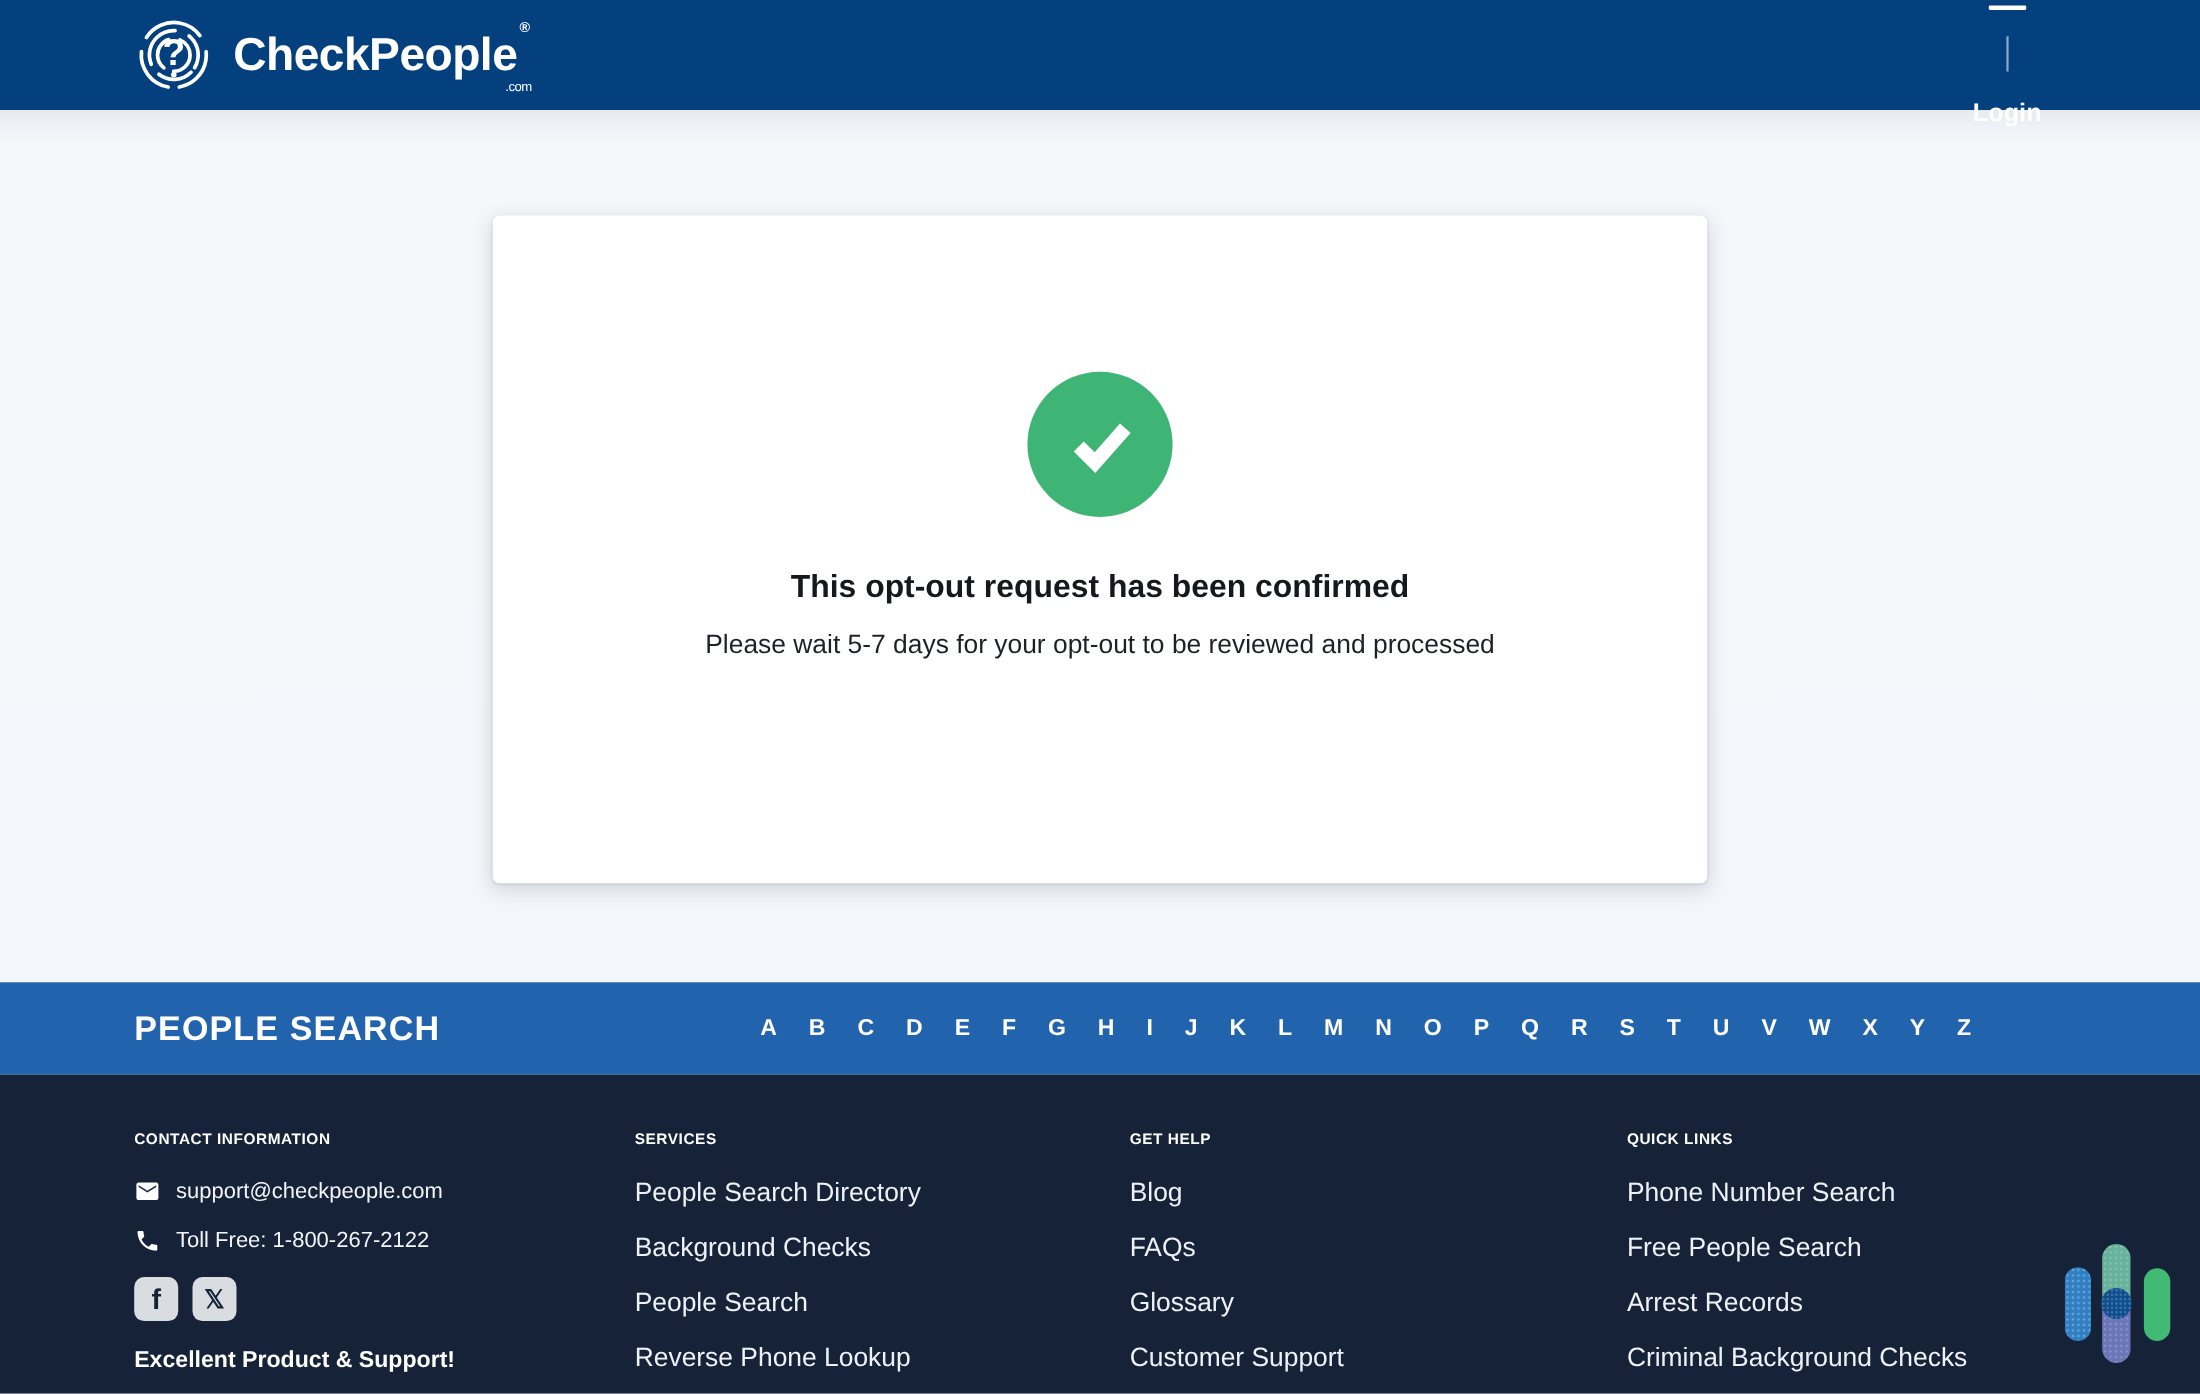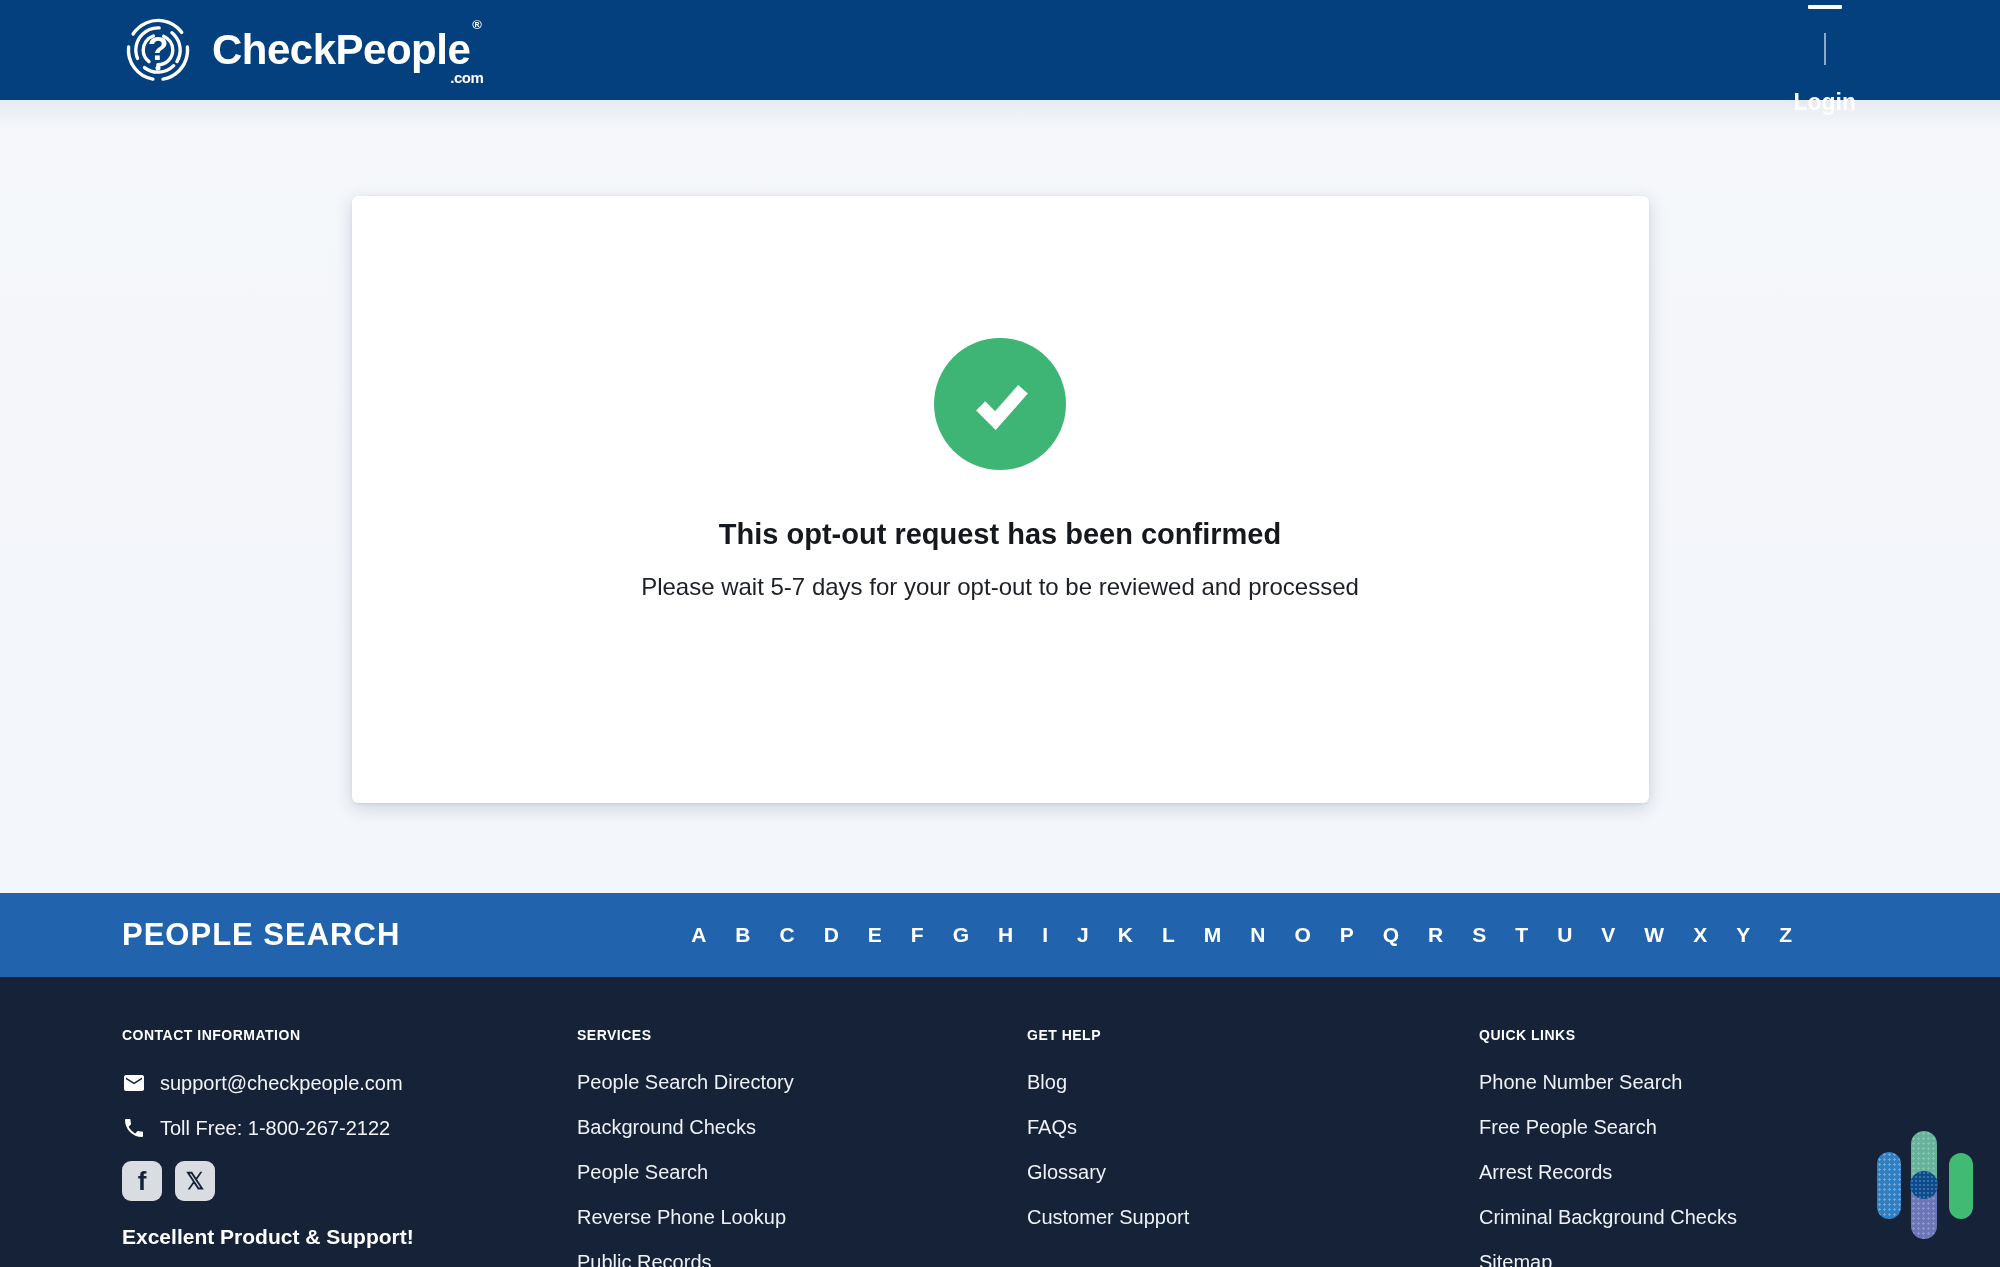--- a/index.html
+++ b/index.html
@@ -9,34 +9,34 @@
   
   .navbar{
     height:100px; background:#04407e;
     display:flex; align-items:center; justify-content:space-between;
     padding:0 144px 0 120px;
   }
   .brand{ display:flex; align-items:center; gap:16px; cursor:pointer; }
   .brand-icon{ width:76px; height:76px; }
   .brand-text{ position:relative; color:#fff; font-weight:bold; font-size:42px; letter-spacing:-0.5px; padding-right:14px; }
   .brand-text sup{ font-size:13px; position:relative; top:-20px; left:2px; }
-  .brand-tld{ position:absolute; right:10px; bottom:-12px; font-size:15px; font-weight:bold; color:#fff; }
+  .brand-tld{ position:absolute; right:10px; bottom:-12px; font-size:12px; font-weight:normal; color:#fff; }
   .nav-right{ display:flex; align-items:center; gap:24px;flex-direction:column; }
   .hamburger{ width:34px; display:flex; flex-direction:column; gap:6px; cursor:pointer; }
   .hamburger span{ display:block; height:4px; background:#fff; border-radius:1px; }
   .nav-divider{ width:2px; height:32px; background:rgba(255,255,255,0.55); }
   .login{ color:#fff; font-weight:bold; font-size:23px; cursor:pointer; }
 
   
   .main{
     height:793px;
     background:linear-gradient(#e7ebf1, #f5f7fa 30px, #f3f6fa);
   }
   .card{
-    width:1297px; height:607px; margin:0 auto; position:relative; top:96px;
+    width:1104px; height:607px; margin:0 auto; position:relative; top:96px;
     background:#fff; border-radius:6px;
     box-shadow:0 5px 18px rgba(40,60,90,0.18), 0 1px 3px rgba(40,60,90,0.10);
     display:flex; flex-direction:column; align-items:center;
     padding-top:142px;
   }
   .check-circle{
     width:132px; height:132px; border-radius:50%;
     background:#3eb575; display:flex; align-items:center; justify-content:center;
   }
   .check-circle svg{ width:92px; height:92px; }
@@ -54,21 +54,21 @@
   .alphabet span{ color:#fff; font-weight:bold; font-size:21px; cursor:pointer; }
 
   
   .footer{
     height:290px; background:#152238; color:#fff;
     display:grid; grid-template-columns:455px 450px 452px auto;
     padding:50px 0 0 122px;
   }
   .fcol h4{ font-size:14px; font-weight:bold; letter-spacing:0.5px; margin-bottom:28px; color:#fff; }
   .fcol ul{ list-style:none; }
-  .fcol ul span{ display:block; font-size:20px; color:#eef1f5; margin-bottom:22px; cursor:pointer; }
+  .fcol ul span{ display:block; font-size:24px; color:#eef1f5; margin-bottom:22px; cursor:pointer; }
   .contact-row{ display:flex; align-items:center; gap:14px; margin-bottom:21px; cursor:pointer; }
   .contact-row svg{ width:24px; height:24px; flex:0 0 auto; }
   .contact-row .ctext{ font-size:20px; color:#f2f4f7; }
   .social-row{ display:flex; gap:13px; margin:8px 0 24px 0; }
   .social-btn{
     width:40px; height:40px; border-radius:9px; background:#d9dde2;
     display:flex; align-items:center; justify-content:center;
     color:#152238; font-weight:bold; font-size:26px; cursor:pointer;
   }
   .social-btn.x-btn{ font-size:23px; }

